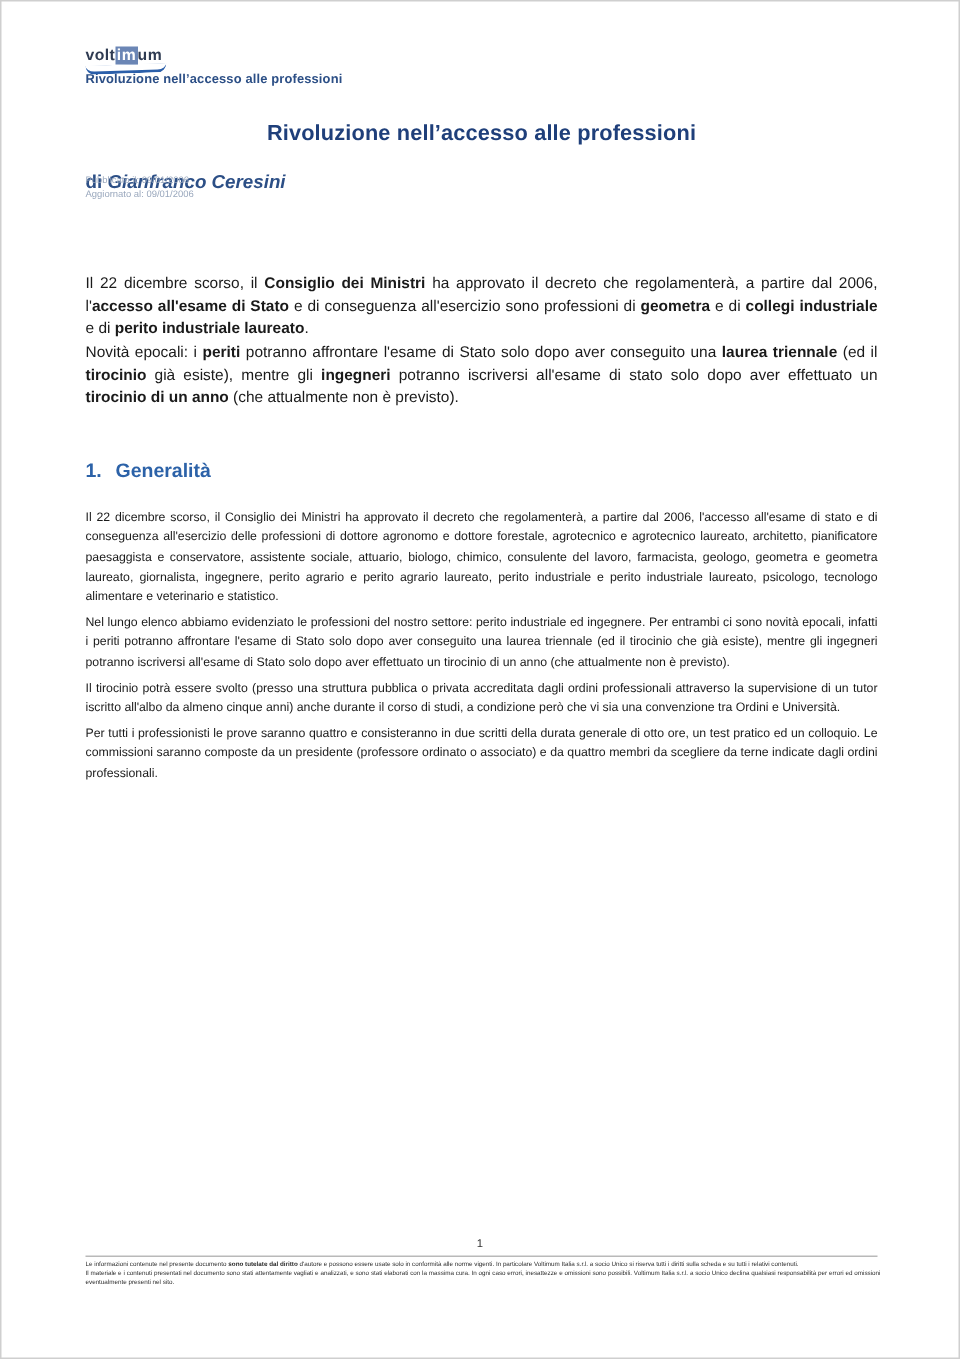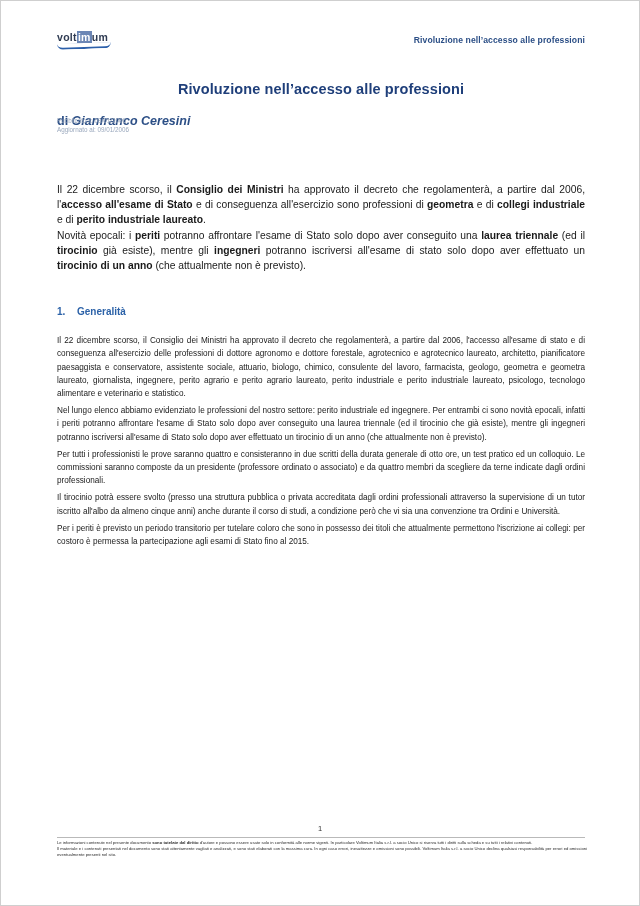--- a/index.html
+++ b/index.html
@@ -27,20 +27,21 @@
     top: 30px;
     width: 528px;
   }
 
   
   .doc-header {
     display: flex;
     align-items: flex-start;
     justify-content: space-between;
     height: 26px;
+    flex-direction: column;
   }
   .logo {
     position: relative;
     width: 96px;
     height: 20px;
   }
   .logo-text {
     font-size: 10.5px;
     font-weight: bold;
     letter-spacing: 0.3px;
@@ -111,21 +112,21 @@
     font-size: 10.3px;
     line-height: 15.2px;
     color: #1a1a1a;
     text-align: justify;
   }
   .intro b { font-weight: bold; margin-top: 26px; }
 
   
   .section-heading {
     margin-top: 33px;
-    font-size: 10px;
+    font-size: 13px;
     font-weight: bold;
     color: #2c62a8;
   }
   .section-heading .num {
     display: inline-block;
     width: 20px;
   }
 
   .body-p {
     margin-top: 4px;
@@ -194,23 +195,22 @@
 
     <div class="intro">
       <span>Il 22 dicembre scorso, il </span><b>Consiglio dei Ministri</b><span> ha approvato il decreto che regolamenterà, a partire dal 2006, l'</span><b>accesso all'esame di Stato</b><span> e di conseguenza all'esercizio sono professioni di </span><b>geometra</b><span> e di </span><b>collegi industriale</b><span> e di </span><b>perito industriale laureato</b><span>.</span><br>
       <span>Novità epocali: i </span><b>periti</b><span> potranno affrontare l'esame di Stato solo dopo aver conseguito una </span><b>laurea triennale</b><span> (ed il </span><b>tirocinio</b><span> già esiste), mentre gli </span><b>ingegneri</b><span> potranno iscriversi all'esame di stato solo dopo aver effettuato un </span><b>tirocinio di un anno</b><span> (che attualmente non è previsto).</span>
     </div>
 
     <div class="section-heading"><span class="num">1.</span><span>Generalità</span></div>
 
     <div class="body-p first">Il 22 dicembre scorso, il Consiglio dei Ministri ha approvato il decreto che regolamenterà, a partire dal 2006, l'accesso all'esame di stato e di conseguenza all'esercizio delle professioni di dottore agronomo e dottore forestale, agrotecnico e agrotecnico laureato, architetto, pianificatore paesaggista e conservatore, assistente sociale, attuario, biologo, chimico, consulente del lavoro, farmacista, geologo, geometra e geometra laureato, giornalista, ingegnere, perito agrario e perito agrario laureato, perito industriale e perito industriale laureato, psicologo, tecnologo alimentare e veterinario e statistico.</div>
     <div class="body-p">Nel lungo elenco abbiamo evidenziato le professioni del nostro settore: perito industriale ed ingegnere. Per entrambi ci sono novità epocali, infatti i periti potranno affrontare l'esame di Stato solo dopo aver conseguito una laurea triennale (ed il tirocinio che già esiste), mentre gli ingegneri potranno iscriversi all'esame di Stato solo dopo aver effettuato un tirocinio di un anno (che attualmente non è previsto).</div>
+    <div class="body-p">Il tirocinio potrà essere svolto (presso una struttura pubblica o privata accreditata dagli ordini professionali attraverso la supervisione di un tutor iscritto all'albo da almeno cinque anni) anche durante il corso di studi, a condizione però che vi sia una convenzione tra Ordini e Università.</div>
     <div class="body-p">Per tutti i professionisti le prove saranno quattro e consisteranno in due scritti della durata generale di otto ore, un test pratico ed un colloquio. Le commissioni saranno composte da un presidente (professore ordinato o associato) e da quattro membri da scegliere da terne indicate dagli ordini professionali.</div>
-    <div class="body-p">Il tirocinio potrà essere svolto (presso una struttura pubblica o privata accreditata dagli ordini professionali attraverso la supervisione di un tutor iscritto all'albo da almeno cinque anni) anche durante il corso di studi, a condizione però che vi sia una convenzione tra Ordini e Università.</div>
-    <div class="body-p">Per i periti è previsto un periodo transitorio per tutelare coloro che sono in possesso dei titoli che attualmente permettono l'iscrizione ai collegi: per costoro è permessa la partecipazione agli esami di Stato fino al 2015.</div>
 
   </div>
 
   <div class="page-number">1</div>
   <div class="footer-rule"></div>
   <div class="footer-note">
     <span>Le informazioni contenute nel presente documento </span><b>sono tutelate dal diritto</b><span> d'autore e possono essere usate solo in conformità alle norme vigenti. In particolare Voltimum Italia s.r.l. a socio Unico si riserva tutti i diritti sulla scheda e su tutti i relativi contenuti.</span>
     <div>Il materiale e i contenuti presentati nel documento sono stati attentamente vagliati e analizzati, e sono stati elaborati con la massima cura. In ogni caso errori, inesattezze e omissioni sono possibili. Voltimum Italia s.r.l. a socio Unico declina qualsiasi responsabilità per errori ed omissioni eventualmente presenti nel sito.</div>
   </div>
 

